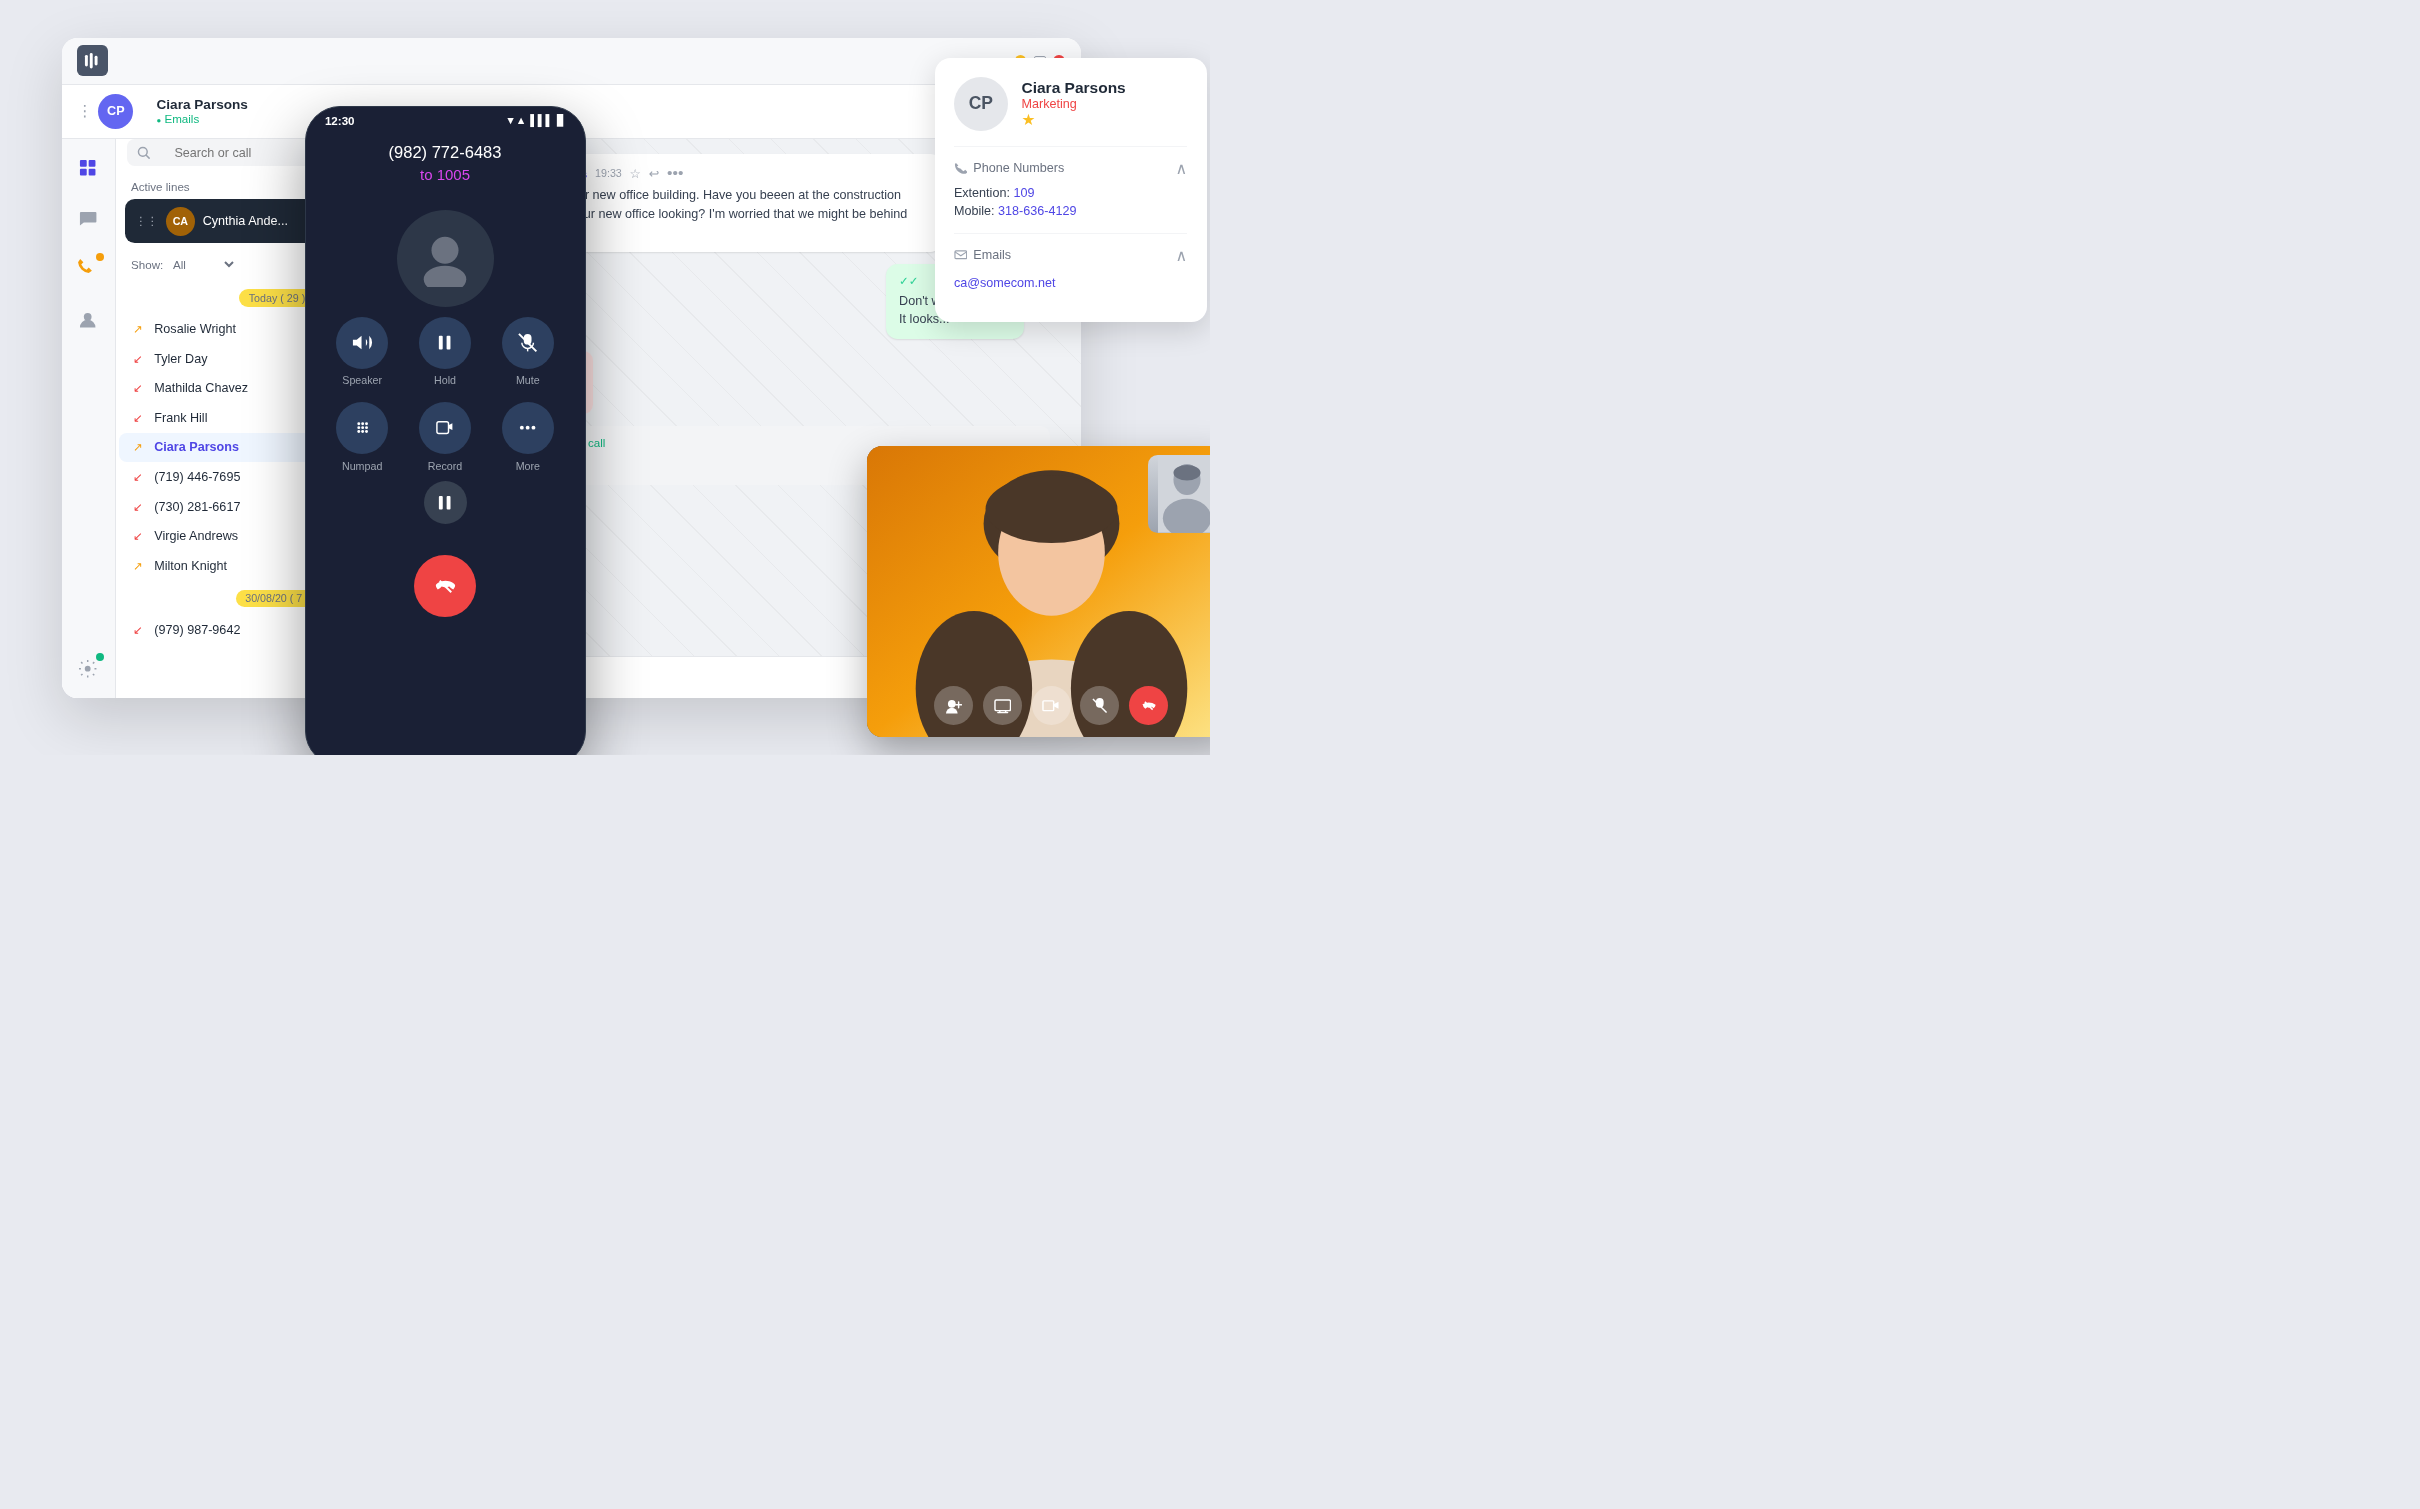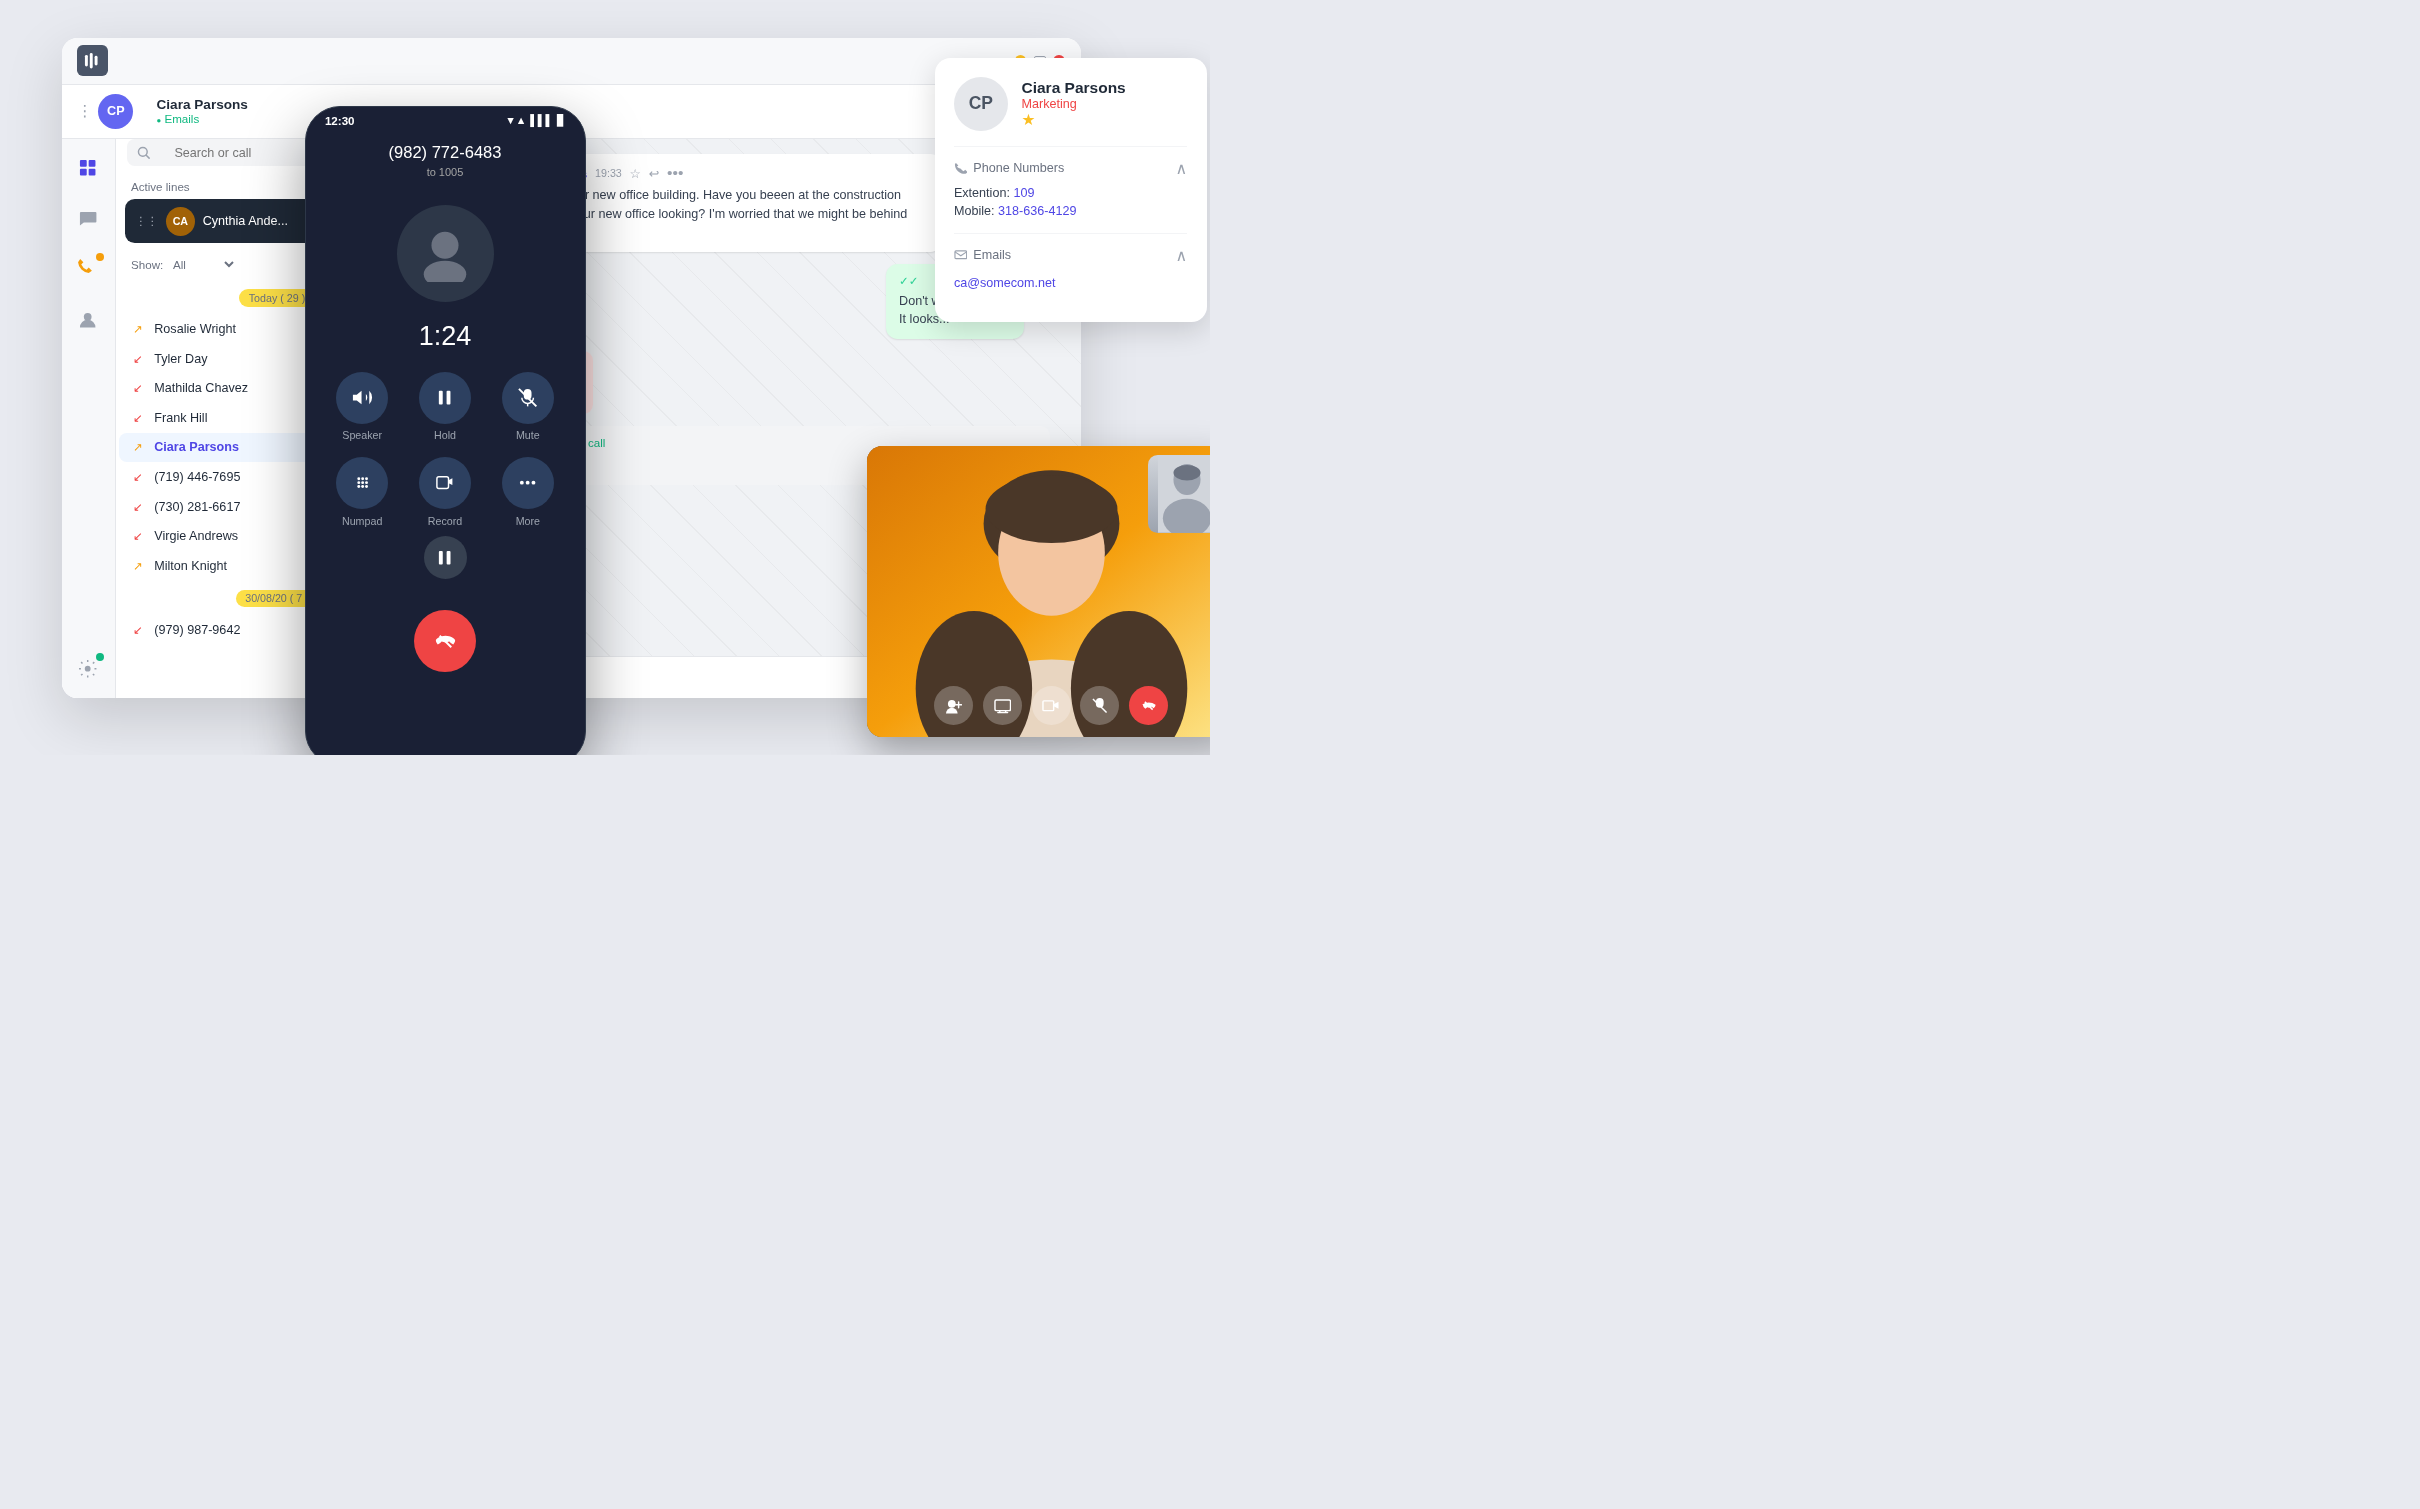--- a/index.html
+++ b/index.html
@@ -620,22 +620,22 @@
     .phone-call-number {
       text-align: center;
       padding: 11.6px 19.4px 3.9px;
       color: white;
       font-size: 16.5px;
       font-weight: 500;
     }
 
     .phone-call-to {
       text-align: center;
-      font-size: 11px;
-      color: #a3a3a3;
+      font-size: 15px;
+      color: #d946ef;
       padding-bottom: 7.8px;
     }
 
     .phone-avatar-container {
       display: flex;
       justify-content: center;
       padding: 19.4px 0 9.7px;
     }
 
     .phone-avatar {
@@ -1137,21 +1137,20 @@
 
     <div class="phone-avatar-container">
       <div class="phone-avatar">
         <svg viewBox="0 0 60 60" xmlns="http://www.w3.org/2000/svg">
           <circle cx="30" cy="22" r="14" fill="#6b7280"></circle>
           <ellipse cx="30" cy="52" rx="22" ry="14" fill="#6b7280"></ellipse>
         </svg>
       </div>
     </div>
 
-    <div class="phone-duration">1:24</div>
 
     <div class="phone-controls">
       <div class="phone-ctrl-btn">
         <div class="ctrl-circle">
           <svg width="23" height="23" viewBox="0 0 24 24" fill="white">
               <path d="M11 5L6 9H2v6h4l5 4V5zM19.07 4.93a10 10 0 010 14.14M15.54 8.46a5 5 0 010 7.07"></path>
             </svg>
         </div>
         <span class="ctrl-label">Speaker</span>
       </div>

